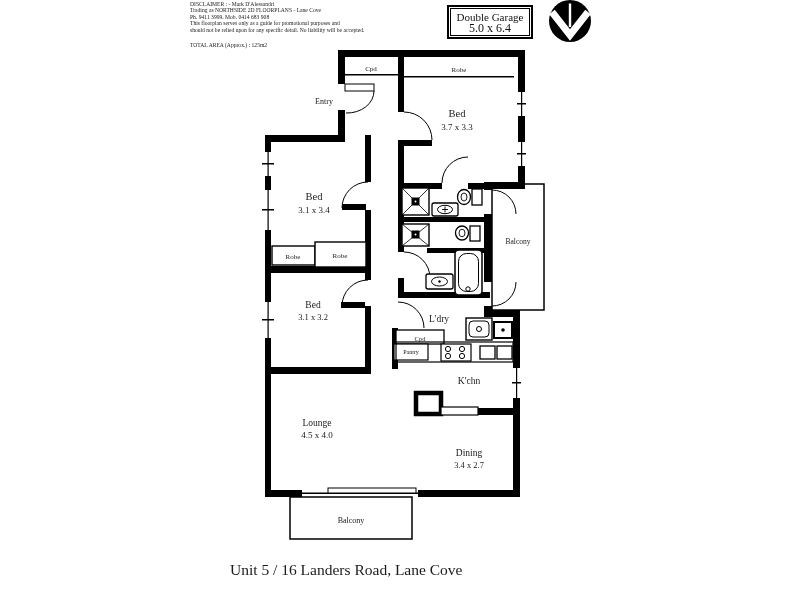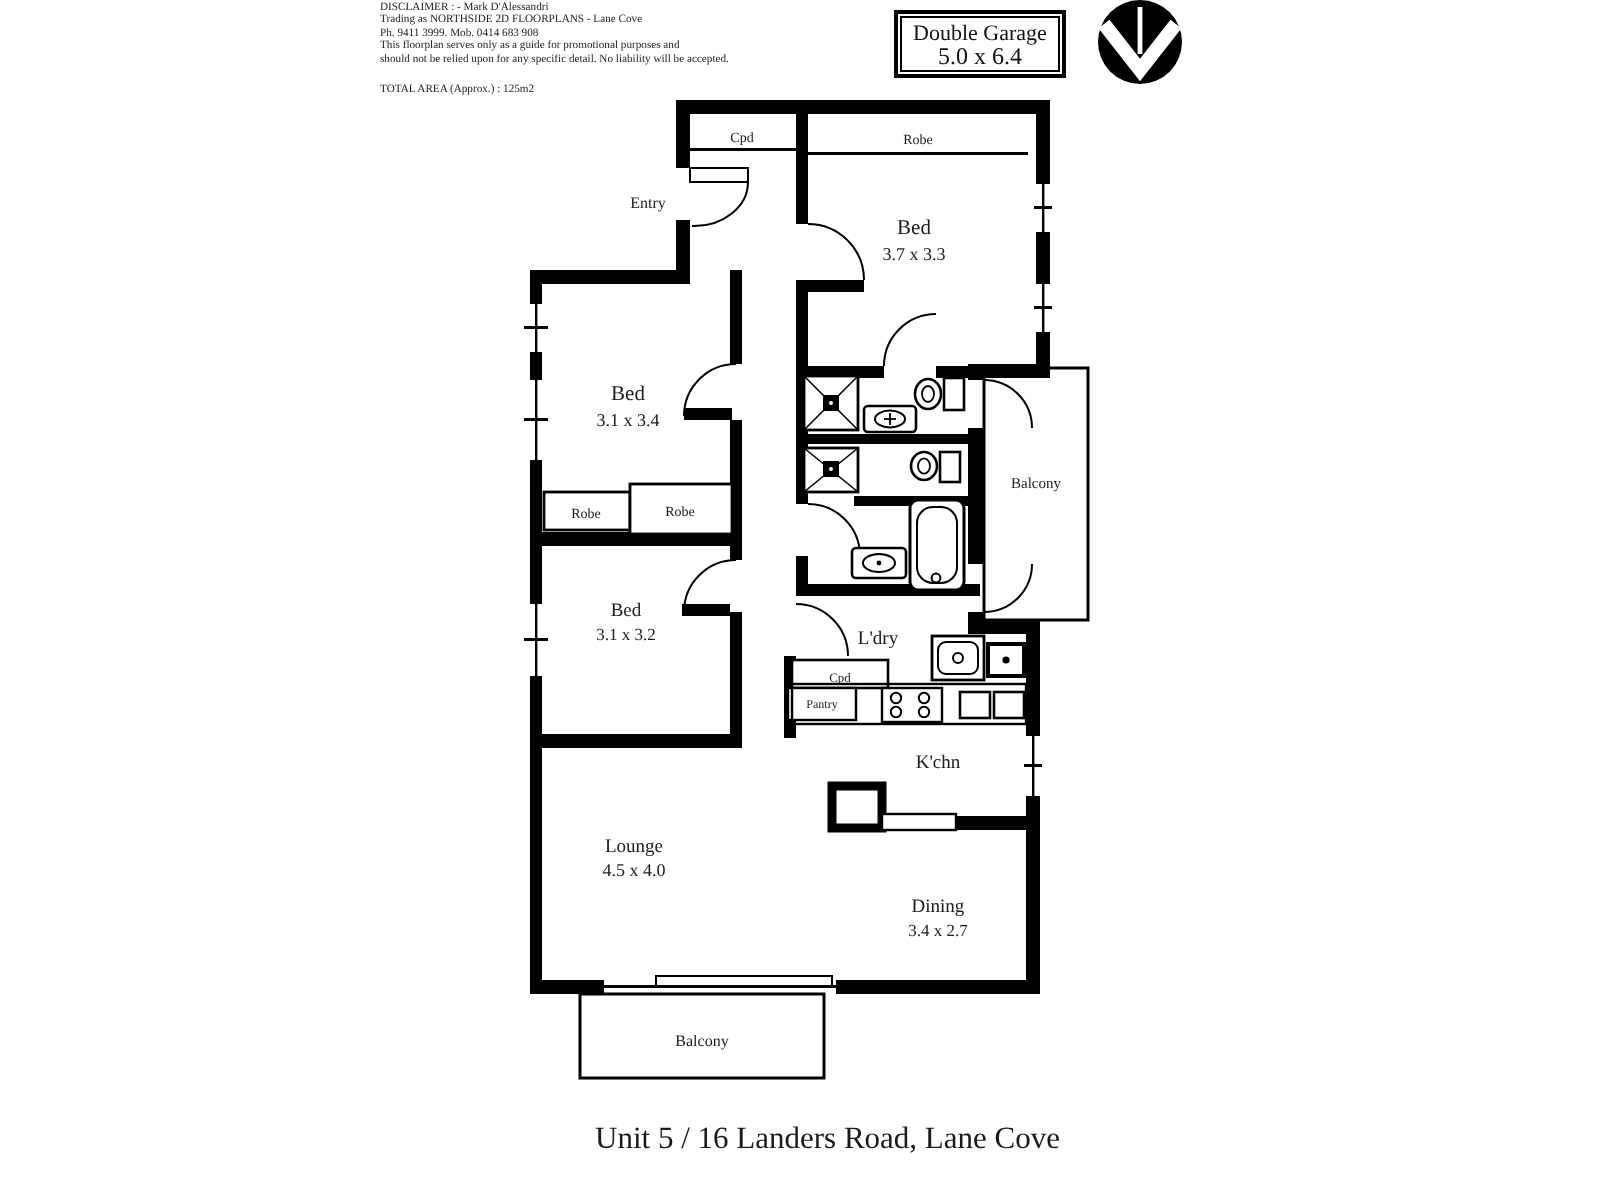--- a/index.html
+++ b/index.html
@@ -8,21 +8,21 @@
   .abs{position:absolute;}
   .disclaimer{left:190px;top:1px;width:200px;font-size:5.6px;line-height:6.4px;color:#222;
               font-family:"Liberation Serif",serif;}
   .disclaimer .line{display:block;white-space:nowrap;}
   .total-area{margin-top:9px;display:block;}
   .garage-box{left:447px;top:5px;width:80px;height:28px;border:2px solid #000;padding:1px;}
   .garage-inner{border:1px solid #000;width:100%;height:100%;box-sizing:border-box;
                 display:flex;flex-direction:column;align-items:center;justify-content:center;}
   .garage-title{font-size:11px;line-height:12px;}
   .garage-size{font-size:12px;line-height:11px;}
-  .caption{left:230px;top:561px;width:300px;text-align:right;font-size:15.5px;color:#1a1a1a;}
+  .caption{left:230px;top:561px;width:300px;text-align:left;font-size:15.5px;color:#1a1a1a;}
   svg text{font-family:"Liberation Serif",serif;fill:#1a1a1a;}
 </style>
 </head>
 <body>
 
 <div id="stage">
 
   <div class="abs disclaimer">
     <span class="line">DISCLAIMER : - Mark D'Alessandri</span>
     <span class="line">Trading as NORTHSIDE 2D FLOORPLANS - Lane Cove</span>

